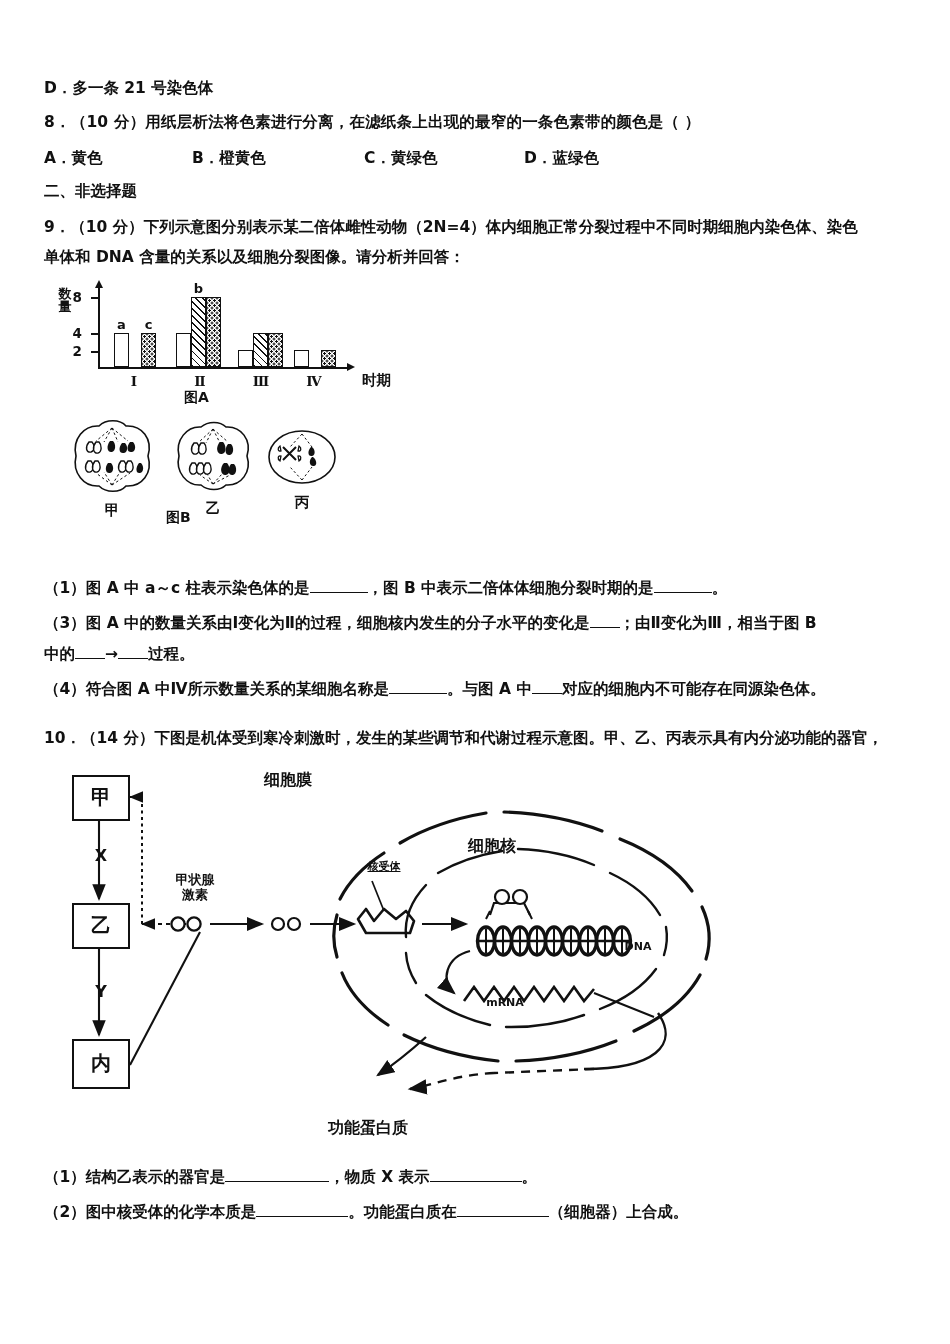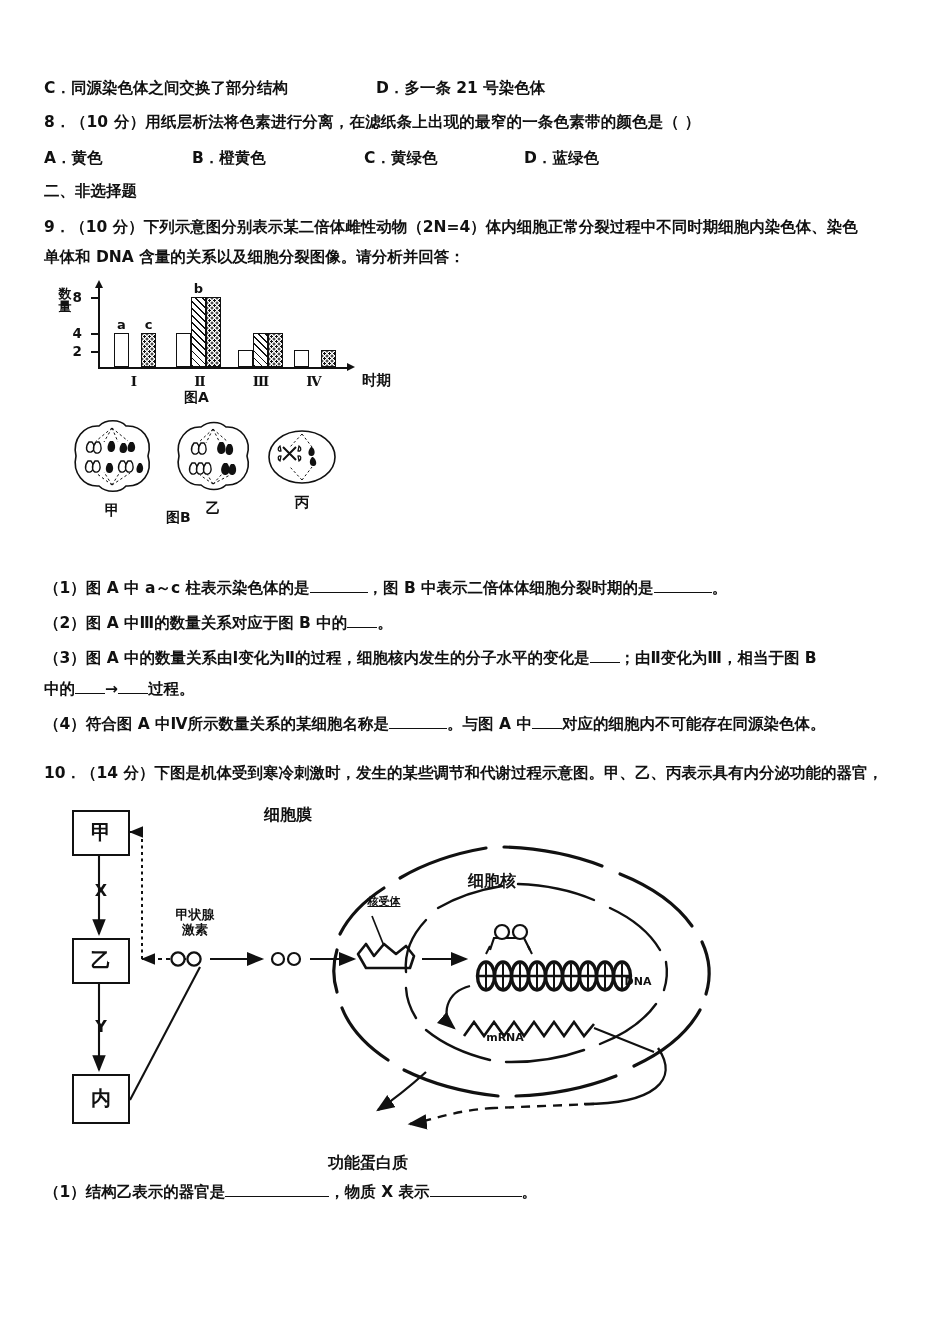--- a/index.html
+++ b/index.html
@@ -151,32 +151,29 @@
     position: absolute; border: 2.3px solid #111; background:#fff;
     display: flex; align-items: center; justify-content: center;
     font-size: 20px; font-weight: bold;
     font-family: "DejaVu Sans", "Liberation Sans", sans-serif;
   }
   .txtlbl { position: absolute; font-size: 13px; font-weight: bold; line-height: 1.15; text-align:center; }
   .txtlbl.big { font-size: 16px; }
   .txtlbl.sm { font-size: 11px; }
 
   
-  .footq { margin-top: 8px; }
+  .footq { margin-top: 28px; }
 </style>
 </head>
 <body>
 
 <div class="page">
  <div class="content">
 
   <div class="opts">
-    <div class="opt opt-c">
-      <span>C．</span><span>同源染色体之间交换了部分结构</span>
-    </div>
     <div class="opt opt-d">
       <span>D．</span><span>多一条 21 号染色体</span>
     </div>
   </div>
 
   <div class="line">
     <span>8．</span><span>（10 分）</span><span>用纸层析法将色素进行分离，在滤纸条上出现的最窄的一条色素带的颜色是（ ）</span>
   </div>
   <div class="opts optrow4">
     <div class="opt o1">
@@ -345,23 +342,20 @@
     </div>
 
     <div class="figB-cap">图B</div>
   </div>
 
   <div style="margin-top:46px">
     <div class="sub-q">
       <span>（1）图 A 中 a～c 柱表示染色体的是</span><span class="blank-m"></span><span>，图 B 中表示二倍体体细胞分裂时期的是</span><span class="blank-m"></span><span>。</span>
     </div>
     <div class="sub-q">
-      <span>（2）图 A 中Ⅲ的数量关系对应于图 B 中的</span><span class="blank-s"></span><span>。</span>
-    </div>
-    <div class="sub-q">
       <span>（3）图 A 中的数量关系由Ⅰ变化为Ⅱ的过程，细胞核内发生的分子水平的变化是</span><span class="blank-s"></span><span>；由Ⅱ变化为Ⅲ，相当于图 B</span><br>
       <span>中的</span><span class="blank-s"></span><span>→</span><span class="blank-s"></span><span>过程。</span>
     </div>
     <div class="sub-q">
       <span>（4）符合图 A 中Ⅳ所示数量关系的某细胞名称是</span><span class="blank-m"></span><span>。与图 A 中</span><span class="blank-s"></span><span>对应的细胞内不可能存在同源染色体。</span>
     </div>
   </div>
 
   <div class="q-para" style="margin-top:18px">
     <span>10．</span><span>（14 分）</span><span>下图是机体受到寒冷刺激时，发生的某些调节和代谢过程示意图。甲、乙、丙表示具有内分泌功能的器官，</span><br>
@@ -506,16 +500,19 @@
       <path d="M440 304 C400 306 372 318 356 320" stroke="#111" stroke-width="2.4" stroke-dasharray="9 7" fill="none" marker-end="url(#ah)"></path>
 
       <path d="M372 268 C352 286 336 298 324 306" stroke="#111" stroke-width="2.3" fill="none" marker-end="url(#ah)"></path>
     </svg>
   </div>
 
   <div class="footq">
     <div class="sub-q">
       <span>（1）结构乙表示的器官是</span><span class="blank-xl"></span><span>，物质 X 表示</span><span class="blank-l"></span><span>。</span>
     </div>
+    <div class="sub-q">
+      <span>（2）图中核受体的化学本质是</span><span class="blank-l"></span><span>。功能蛋白质在</span><span class="blank-l"></span><span>（细胞器）上合成。</span>
+    </div>
   </div>
 
  </div>
 </div>
 
 </body></html>

